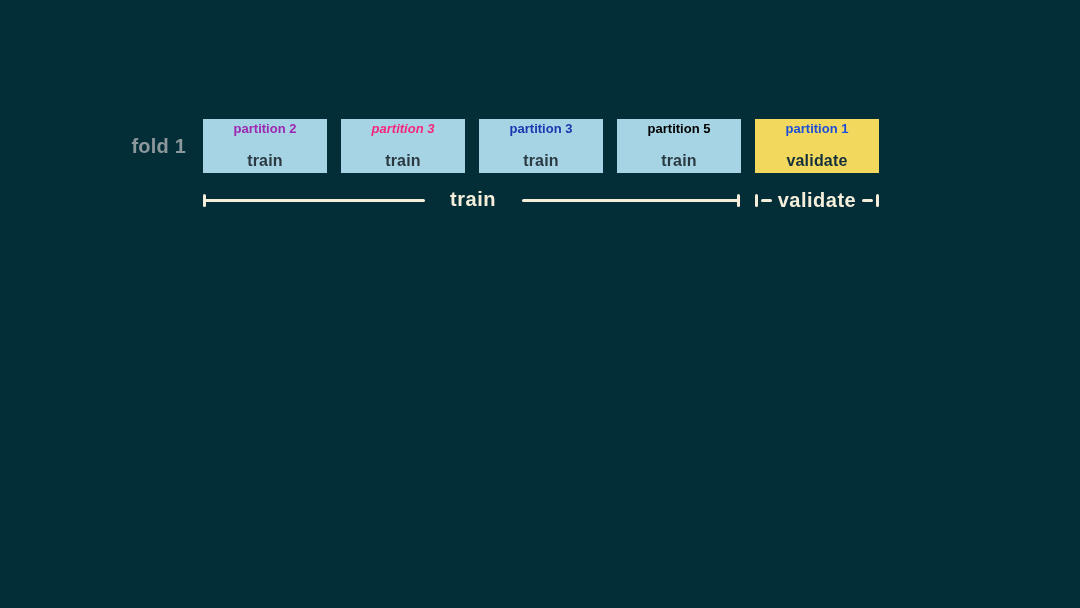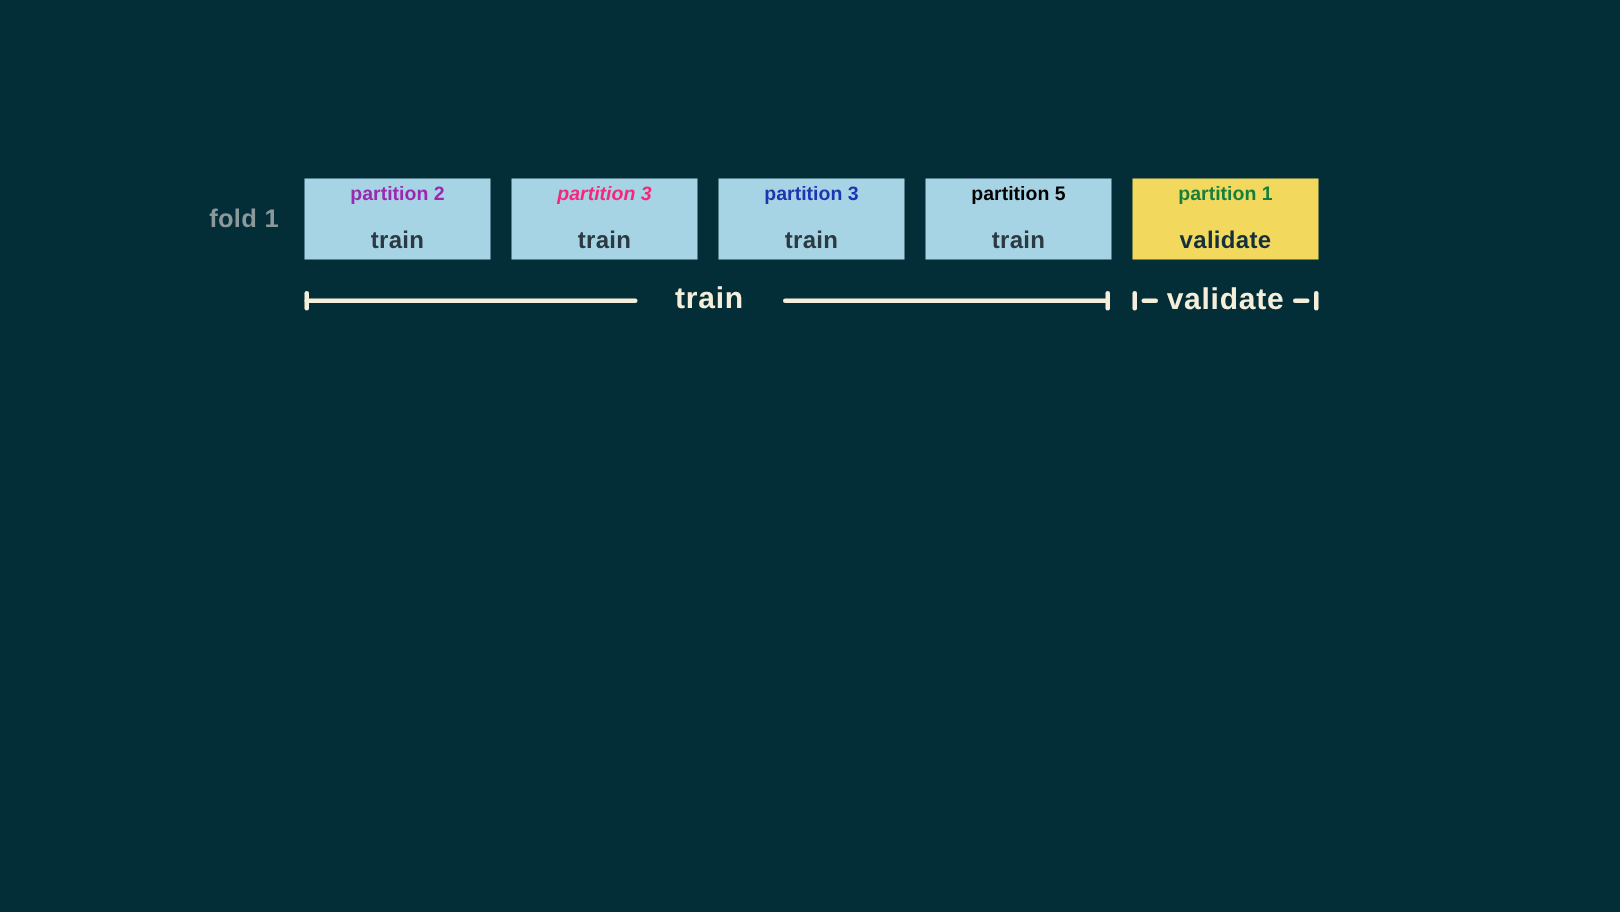--- a/index.html
+++ b/index.html
@@ -13,21 +13,21 @@
   }
   .fold-label {
     position: absolute;
     left: 106px;
     top: 119px;
     width: 80px;
     height: 54px;
     display: flex;
     align-items: center;
     justify-content: flex-end;
-    font-size: 17px;
+    font-size: 20px;
     font-weight: bold;
     letter-spacing: 0.2px;
   }
   .pbox {
     position: absolute;
     top: 119px;
     width: 124px;
     height: 54px;
     display: flex;
     flex-direction: column;
@@ -107,21 +107,21 @@
     <div class="pname" style="color: rgb(29, 53, 176);">partition 3</div>
     <div class="prole" style="color: rgb(43, 58, 66);">train</div>
   </div>
 
   <div class="pbox p4" style="background: rgb(167, 212, 228);">
     <div class="pname" style="color: #000000;">partition 5</div>
     <div class="prole" style="color: rgb(43, 58, 66);">train</div>
   </div>
 
   <div class="pbox p5" style="background: rgb(242, 217, 94);">
-    <div class="pname" style="color: #15803d;">partition 1</div>
+    <div class="pname" style="color: #1d4ed8;">partition 1</div>
     <div class="prole" style="color: rgb(20, 48, 60);">validate</div>
   </div>
 
   <div class="bline left" style="background: rgb(245, 238, 218);"></div>
 
   <div class="bracket-word" style="color: rgb(245, 238, 218);">train</div>
 
   <div class="bline right" style="background: rgb(245, 238, 218);"></div>
 
   <div class="vbracket">

